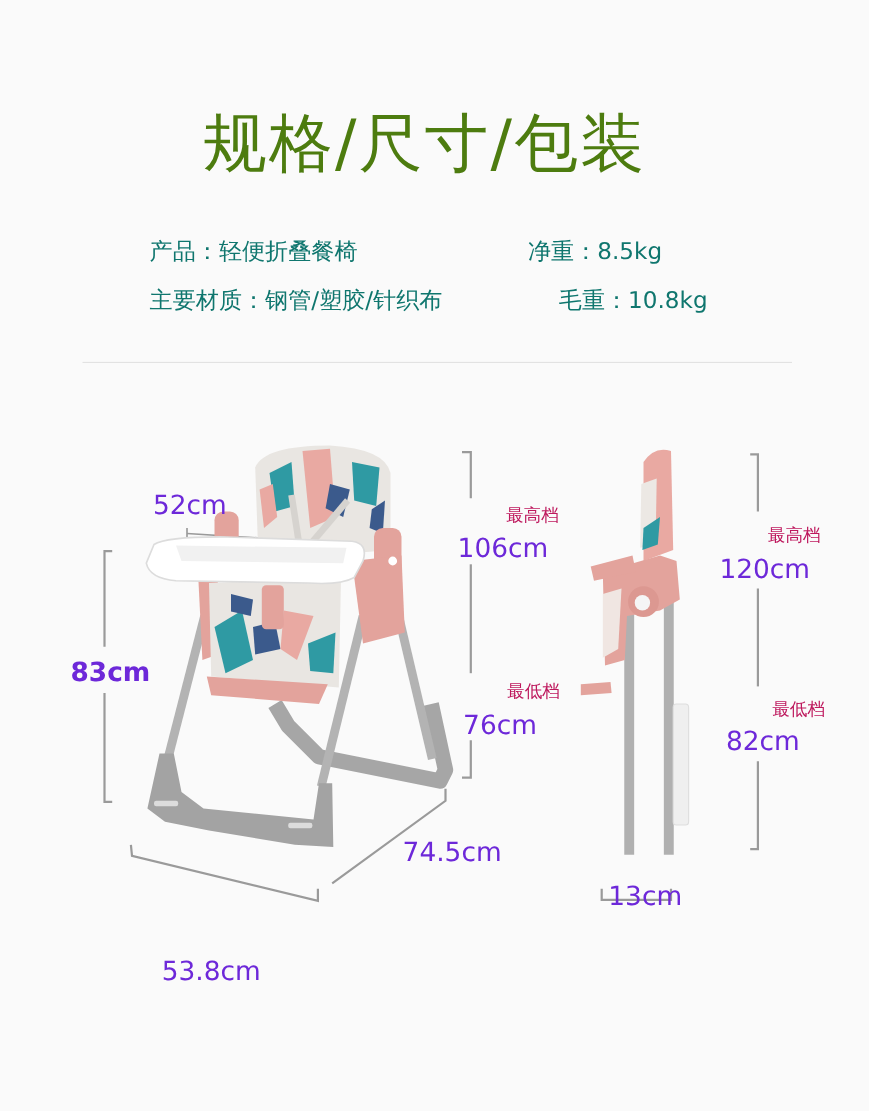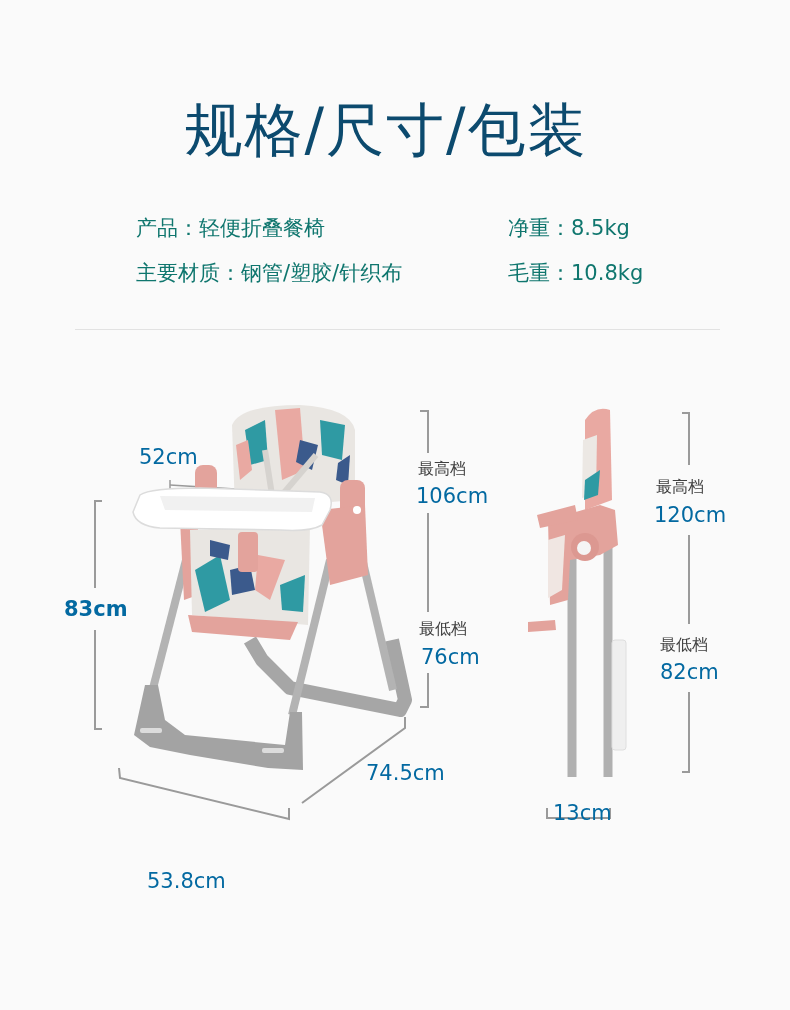--- a/index.html
+++ b/index.html
@@ -2,37 +2,37 @@
 <html><head>
 <meta charset="utf-8">
 <style>
   html, body { margin:0; padding:0; }
   body {
     width:790px; height:1010px; background:#fafafa; position:relative; overflow:hidden;
     font-family: "DejaVu Sans", "Liberation Sans", sans-serif; color:#555;
   }
   .abs { position:absolute; }
   .title {
-    left:0; width:772px; top:92px; text-align:center; font-size:58px; color:#0c4a6e;
+    left:0; width:772px; top:92px; text-align:center; font-size:58px; color:#4d7c0f;
     letter-spacing:2px; font-weight:400;
   }
   .spec { font-size:21px; color:#0f766e; white-space:nowrap; }
   .divider { left:75px; top:329px; width:645px; height:1px; background:#e2e2e2; }
-  .dim { font-size:21px; color:#0369a1; white-space:nowrap; }
-  .sub { font-size:16px; color:#404040; white-space:nowrap; }
+  .dim { font-size:24px; color:#6d28d9; white-space:nowrap; }
+  .sub { font-size:16px; color:#be185d; white-space:nowrap;margin-left:42px; }
   svg.art { position:absolute; left:0; top:0; }
 </style>
 </head>
 <body>
 
 <div class="abs title">规格/尺寸/包装</div>
 
 <div class="abs spec" style="left:136px; top:214px;">产品：轻便折叠餐椅</div>
 <div class="abs spec" style="left:136px; top:259px;">主要材质：钢管/塑胶/针织布</div>
-<div class="abs spec" style="left:508px; top:214px;">净重：8.5kg</div>
+<div class="abs spec" style="left:480px; top:214px;">净重：8.5kg</div>
 <div class="abs spec" style="left:508px; top:259px;">毛重：10.8kg</div>
 
 <div class="abs divider"></div>
 
 <svg class="art" width="790" height="1010" viewBox="0 0 790 1010">
 
   <g stroke="#9a9a9a" stroke-width="2" fill="none">
 
     <polyline points="102,501 95,501 95,588"></polyline>
     <polyline points="95,630 95,729 102,729"></polyline>

